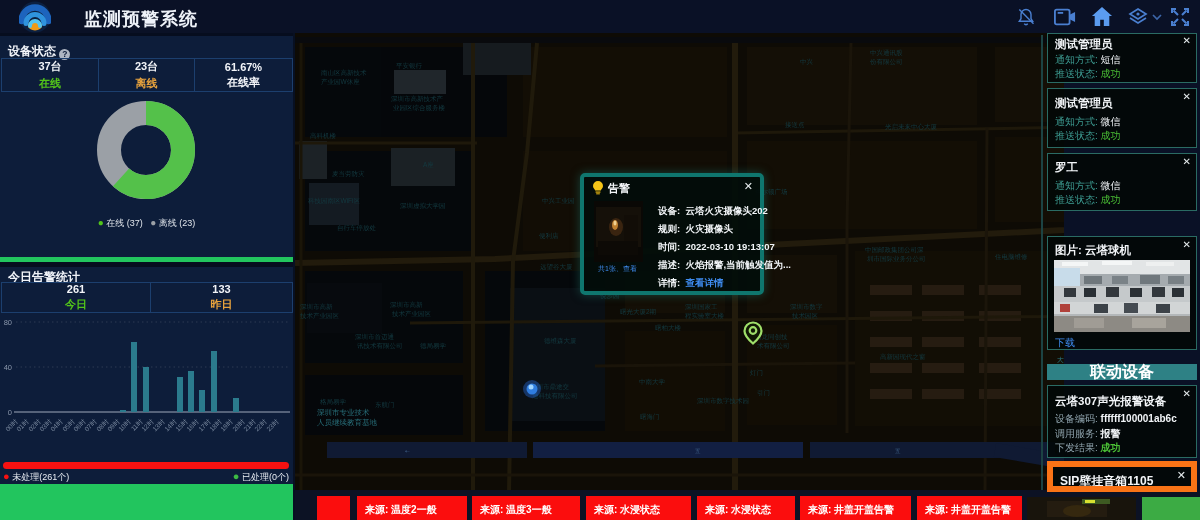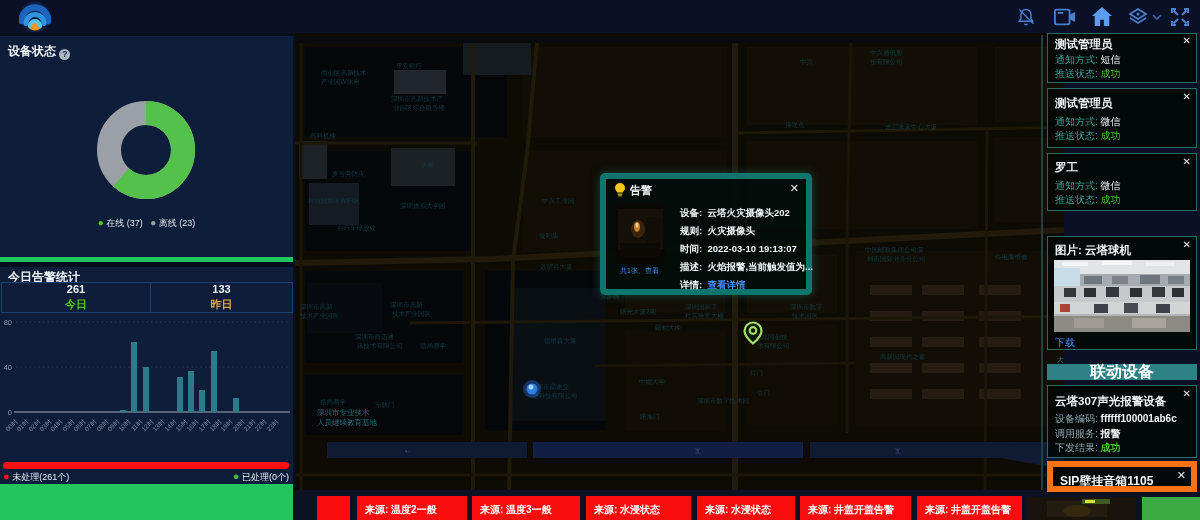--- a/index.html
+++ b/index.html
@@ -208,20 +208,21 @@
 <div class="abs" id="header" style="left:0;top:0;width:1200px;height:33px;background:#0a1126;">
 
   <svg class="abs" style="left:19px;top:1px;" width="32" height="32" viewBox="0 0 32 32">
     <circle cx="16" cy="16" r="15.5" fill="#0c2040"></circle>
     <ellipse cx="16" cy="24.5" rx="7" ry="5" fill="#f09a16"></ellipse>
     <path d="M2.5 20 A13.5 13.5 0 0 1 29.5 20" fill="none" stroke="#1d64bd" stroke-width="6.5" stroke-linecap="round"></path>
     <path d="M7 22.5 A9 9 0 0 1 25 22.5" fill="none" stroke="#2f93dd" stroke-width="5" stroke-linecap="round"></path>
     <path d="M11 25 A5 5 0 0 1 21 25" fill="none" stroke="#54c5f2" stroke-width="4" stroke-linecap="round"></path>
   </svg>
 
+  <div class="abs" style="left:84px;top:7px;font-size:18px;font-weight:bold;color:#eef2f8;letter-spacing:1px;">监测预警系统</div>
 
   <svg class="abs" style="left:1016px;top:7px;" width="20" height="20" viewBox="0 0 24 24" fill="none" stroke="#4a7fd0" stroke-width="1.7">
     <path d="M6 9 a6 6 0 0 1 12 0 v5 l2 3 H4 l2 -3 Z"></path>
     <path d="M10 20 a2.2 2.2 0 0 0 4 0"></path>
     <path d="M4 3 L21 20"></path>
   </svg>
 
   <svg class="abs" style="left:1054px;top:8px;" width="22" height="18" viewBox="0 0 24 19">
     <rect x="1" y="1.5" width="16" height="16" rx="2" fill="none" stroke="#4a7fd0" stroke-width="2"></rect>
     <path d="M17 7 L23 4 V15 L17 12 Z" fill="#4a7fd0"></path>
@@ -246,20 +247,41 @@
     <path d="M6 18 L2 18 L2 14 M8 12 L3.5 16.5"></path>
   </svg>
 </div>
 
 <div class="abs" id="left" style="left:0;top:33px;width:295px;height:487px;background:#22c55e;border-right:2px solid #081022;">
 
   <div class="abs" style="left:0;top:0;width:293px;height:224px;background:#0d1d3a;border-top:3px solid #060d1e;">
 
     <div class="abs" style="left:8px;top:7px;font-size:12px;font-weight:bold;color:#f0f3f8;">设备状态 <span style="display:inline-block;width:11px;height:11px;border-radius:50%;background:#aeb6c2;color:#0d1d3a;font-size:8.5px;line-height:11px;text-align:center;vertical-align:-2px;">?</span></div>
 
+    <table class="abs" style="left:1px;top:22px;width:292px;height:29px;border-collapse:collapse;text-align:center;">
+      <tbody>
+            <tr>
+
+        <td style="border:1px solid #1c3f6e;width:97px;">
+                <div style="font-size:11px;font-weight:bold;color:#f2f4f8;">37台</div>
+                <div style="font-size:11px;font-weight:bold;color:#52c41a;margin-top:2px;">在线</div>
+              </td>
+
+        <td style="border:1px solid #1c3f6e;width:96px;">
+                <div style="font-size:11px;font-weight:bold;color:#f2f4f8;">23台</div>
+                <div style="font-size:11px;font-weight:bold;color:#e8a33d;margin-top:2px;">离线</div>
+              </td>
+
+        <td style="border:1px solid #1c3f6e;">
+                <div style="font-size:11px;font-weight:bold;color:#f2f4f8;">61.67%</div>
+                <div style="font-size:11px;font-weight:bold;color:#f2f4f8;margin-top:2px;">在线率</div>
+              </td>
+      </tr>
+    </tbody>
+        </table>
 
     <svg class="abs" style="left:92px;top:60px;" width="108" height="108" viewBox="0 0 108 108">
       <circle cx="54" cy="54" r="37" fill="none" stroke="#9ba0a6" stroke-width="24"></circle>
       <circle cx="54" cy="54" r="37" fill="none" stroke="#54c14a" stroke-width="24" stroke-dasharray="143.4 232.5" transform="rotate(-90 54 54)"></circle>
     </svg>
 
     <div class="abs" style="left:0;top:181px;width:293px;text-align:center;font-size:9px;color:#dfe4ea;">
       <span style="color:#52c41a;font-size:10px;">●</span> 在线 (37)&nbsp;&nbsp;&nbsp;<span style="color:#9ba0a6;font-size:10px;">●</span> 离线 (23)
     </div>
   </div>
@@ -361,21 +383,21 @@
     <rect width="109" height="23" fill="#18140c"></rect>
     <rect x="20" y="4" width="60" height="16" fill="#241c10"></rect>
     <ellipse cx="50" cy="14" rx="14" ry="6" fill="#35280f"></ellipse>
     <rect x="55" y="2" width="28" height="5" fill="#3d5a22"></rect>
     <rect x="58" y="3" width="10" height="3" fill="#d8e030"></rect>
   </svg>
 
   <div class="abs" style="left:847px;top:7px;width:58px;height:23px;background:#3cab44;"></div>
 </div>
 
-<div class="abs" id="popup" style="left:600px;top:173px;width:212px;height:122px;background:rgba(2,13,10,0.93);border:6px solid #0f766e;border-radius:5px;box-shadow:0 0 10px rgba(30,120,110,0.5);">
+<div class="abs" id="popup" style="left:580px;top:173px;width:184px;height:122px;background:rgba(2,13,10,0.93);border:4px solid #0f766e;border-radius:5px;box-shadow:0 0 10px rgba(30,120,110,0.5);">
 
   <svg class="abs" style="left:8px;top:4px;" width="12" height="14" viewBox="0 0 12 14">
     <path d="M6 0 a5 5 0 0 1 5 5 c0 2.2 -1.8 3.2 -2.2 4.6 h-5.6 C2.8 8.2 1 7.2 1 5 A5 5 0 0 1 6 0 Z" fill="#f5c518"></path>
     <rect x="3.6" y="10.4" width="4.8" height="1.4" fill="#c9a011"></rect>
     <rect x="4.2" y="12.2" width="3.6" height="1.2" fill="#c9a011"></rect>
   </svg>
 
   <div class="abs" style="left:24px;top:4px;font-size:11px;font-weight:bold;color:#f2f5f8;">告警</div>
 
   <div class="abs" style="right:7px;top:3px;font-size:11px;color:#e8eef0;">✕</div>

